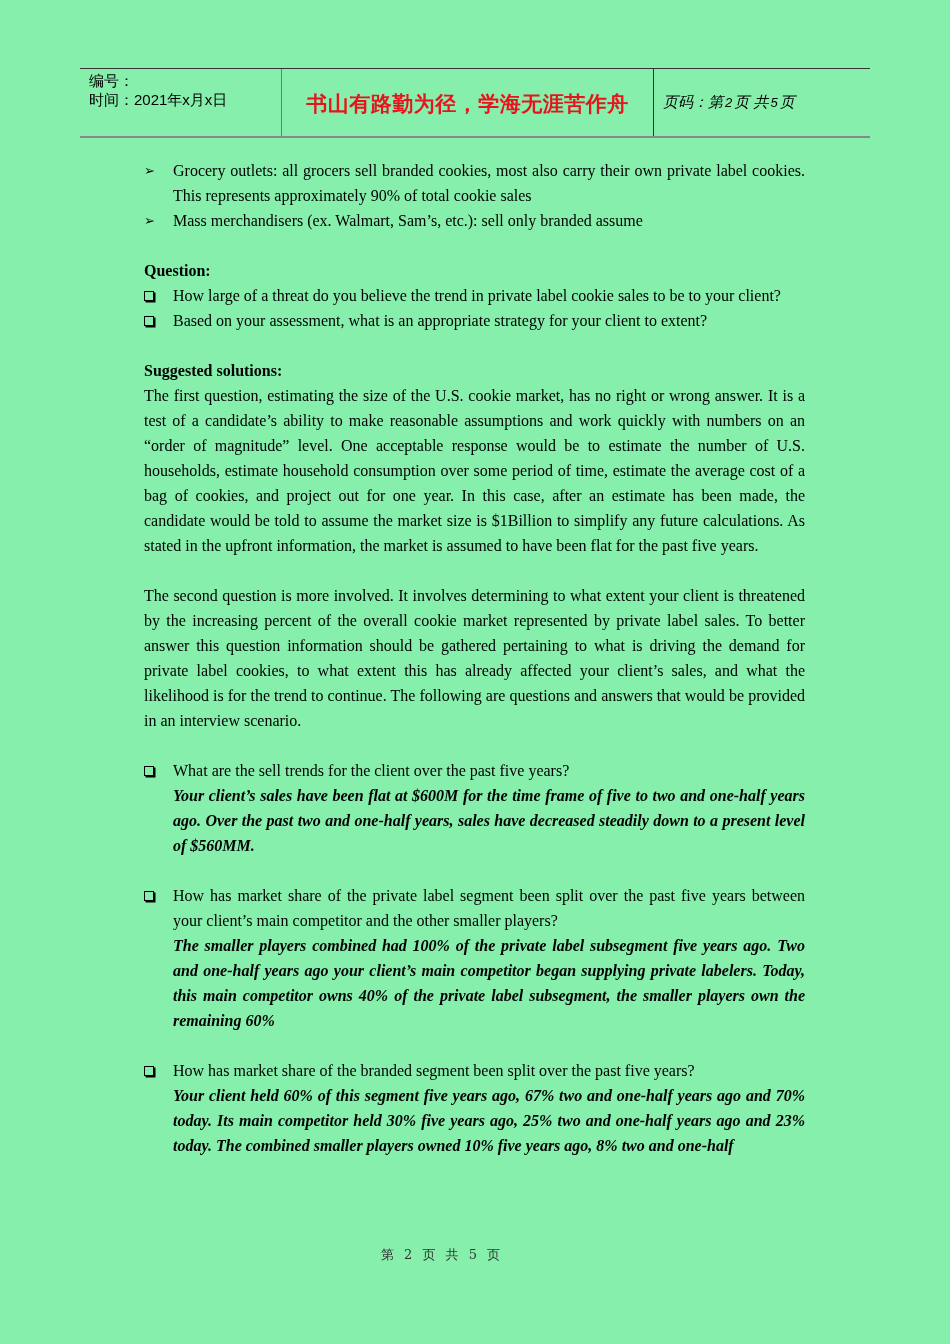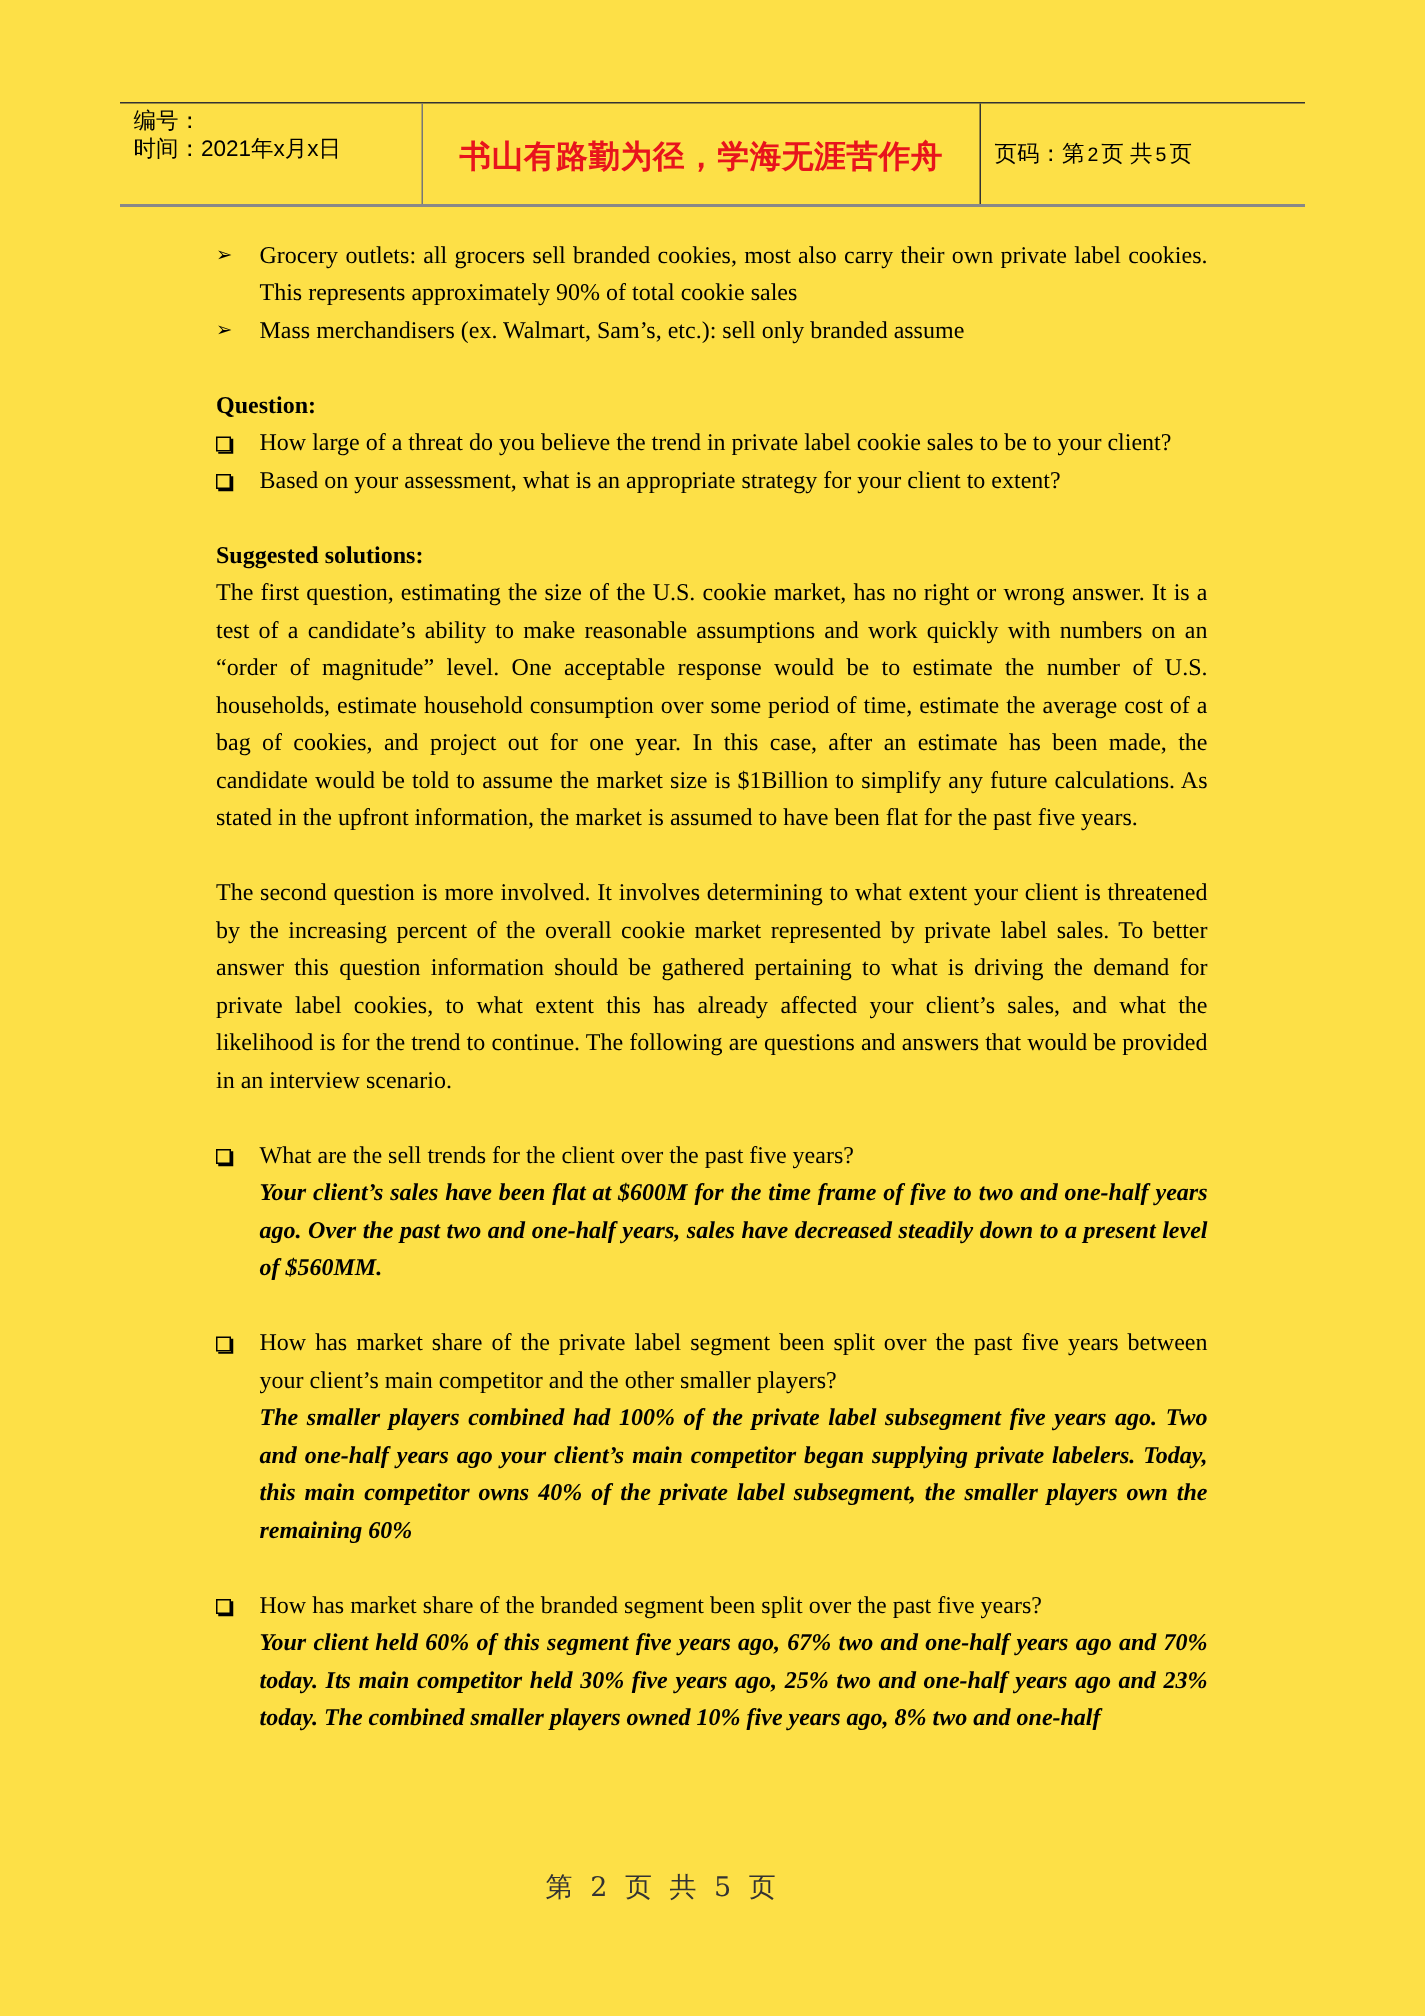--- a/index.html
+++ b/index.html
@@ -1,46 +1,46 @@
 <!DOCTYPE html>
 <html><head>
 <meta charset="utf-8">
 <style>
   html, body { margin: 0; padding: 0; background: #ffffff; }
   body { width: 950px; height: 1344px; position: relative; overflow: hidden;
          font-family: "Liberation Serif", serif; color: #000; }
-  .page { position: absolute; left: 0; top: 0; width: 950px; height: 1344px; background: #fde047; }
+  .page { position: absolute; left: 0; top: 0; width: 950px; height: 1344px; background: #86efac; }
 
   
   .hdr { position: absolute; left: 80px; top: 68px; width: 790px; height: 67px;
          border-top: 1.5px solid #333; border-bottom: 2px solid #888; display: flex; }
   .hdr-cell { position: relative; height: 100%; box-sizing: border-box; }
   .hdr-left { width: 201px; padding: 2px 0 0 9px; font-family: "Liberation Sans", sans-serif; font-size: 15px; line-height: 19px; }
   .hdr-mid { width: 373px; border-left: 1.5px solid #777; border-right: 1.5px solid #333;
              display: flex; align-items: center; justify-content: center; }
   .hdr-mid span { color: #e8141c; font-family: Liberation Mono, monospace; font-size: 21px; font-weight: bold; letter-spacing: 0.5px; padding-top: 2px; }
   .hdr-right { flex: 1; display: flex; align-items: center; padding-left: 9px;
-               font-family: "Liberation Sans", sans-serif; font-size: 15px; }
+               font-family: "Liberation Sans", sans-serif; font-size: 15px; font-style: italic; }
   .hdr-right .num { font-size: 13px; margin: 0 2px; }
 
   
   .body { position: absolute; left: 144px; top: 158px; width: 661px; font-size: 16px; line-height: 25px; }
   .p { text-align: justify; margin: 0; }
   .blank { height: 25px; }
   .item { position: relative; padding-left: 29px; text-align: justify; }
   .item .bullet { position: absolute; left: 0; top: 0; width: 14px; height: 25px;
                   display: flex; align-items: center; justify-content: flex-start; }
   .arrow { font-size: 13px; font-family: "DejaVu Sans", sans-serif; }
   .box { width: 8px; height: 8px; border: 1px solid #000; box-shadow: 1.5px 1.5px 0 #000; margin-top: 1px; }
   .bold { font-weight: bold; }
   .ital { font-style: italic; font-weight: bold; }
 
   
   .footer { position: absolute; left: 0; width: 882px; top: 1246px; text-align: center;
-            font-family: "DejaVu Serif", serif; font-size: 18px; color: #333; word-spacing: 4px; letter-spacing: 1px; }
+            font-family: "DejaVu Serif", serif; font-size: 13px; color: #333; word-spacing: 4px; letter-spacing: 1px; }
 </style>
 </head>
 <body>
 
 <div class="page">
 
   <div class="hdr">
     <div class="hdr-cell hdr-left">
       <div>编号：</div>
       <div>时间：2021年x月x日</div>

